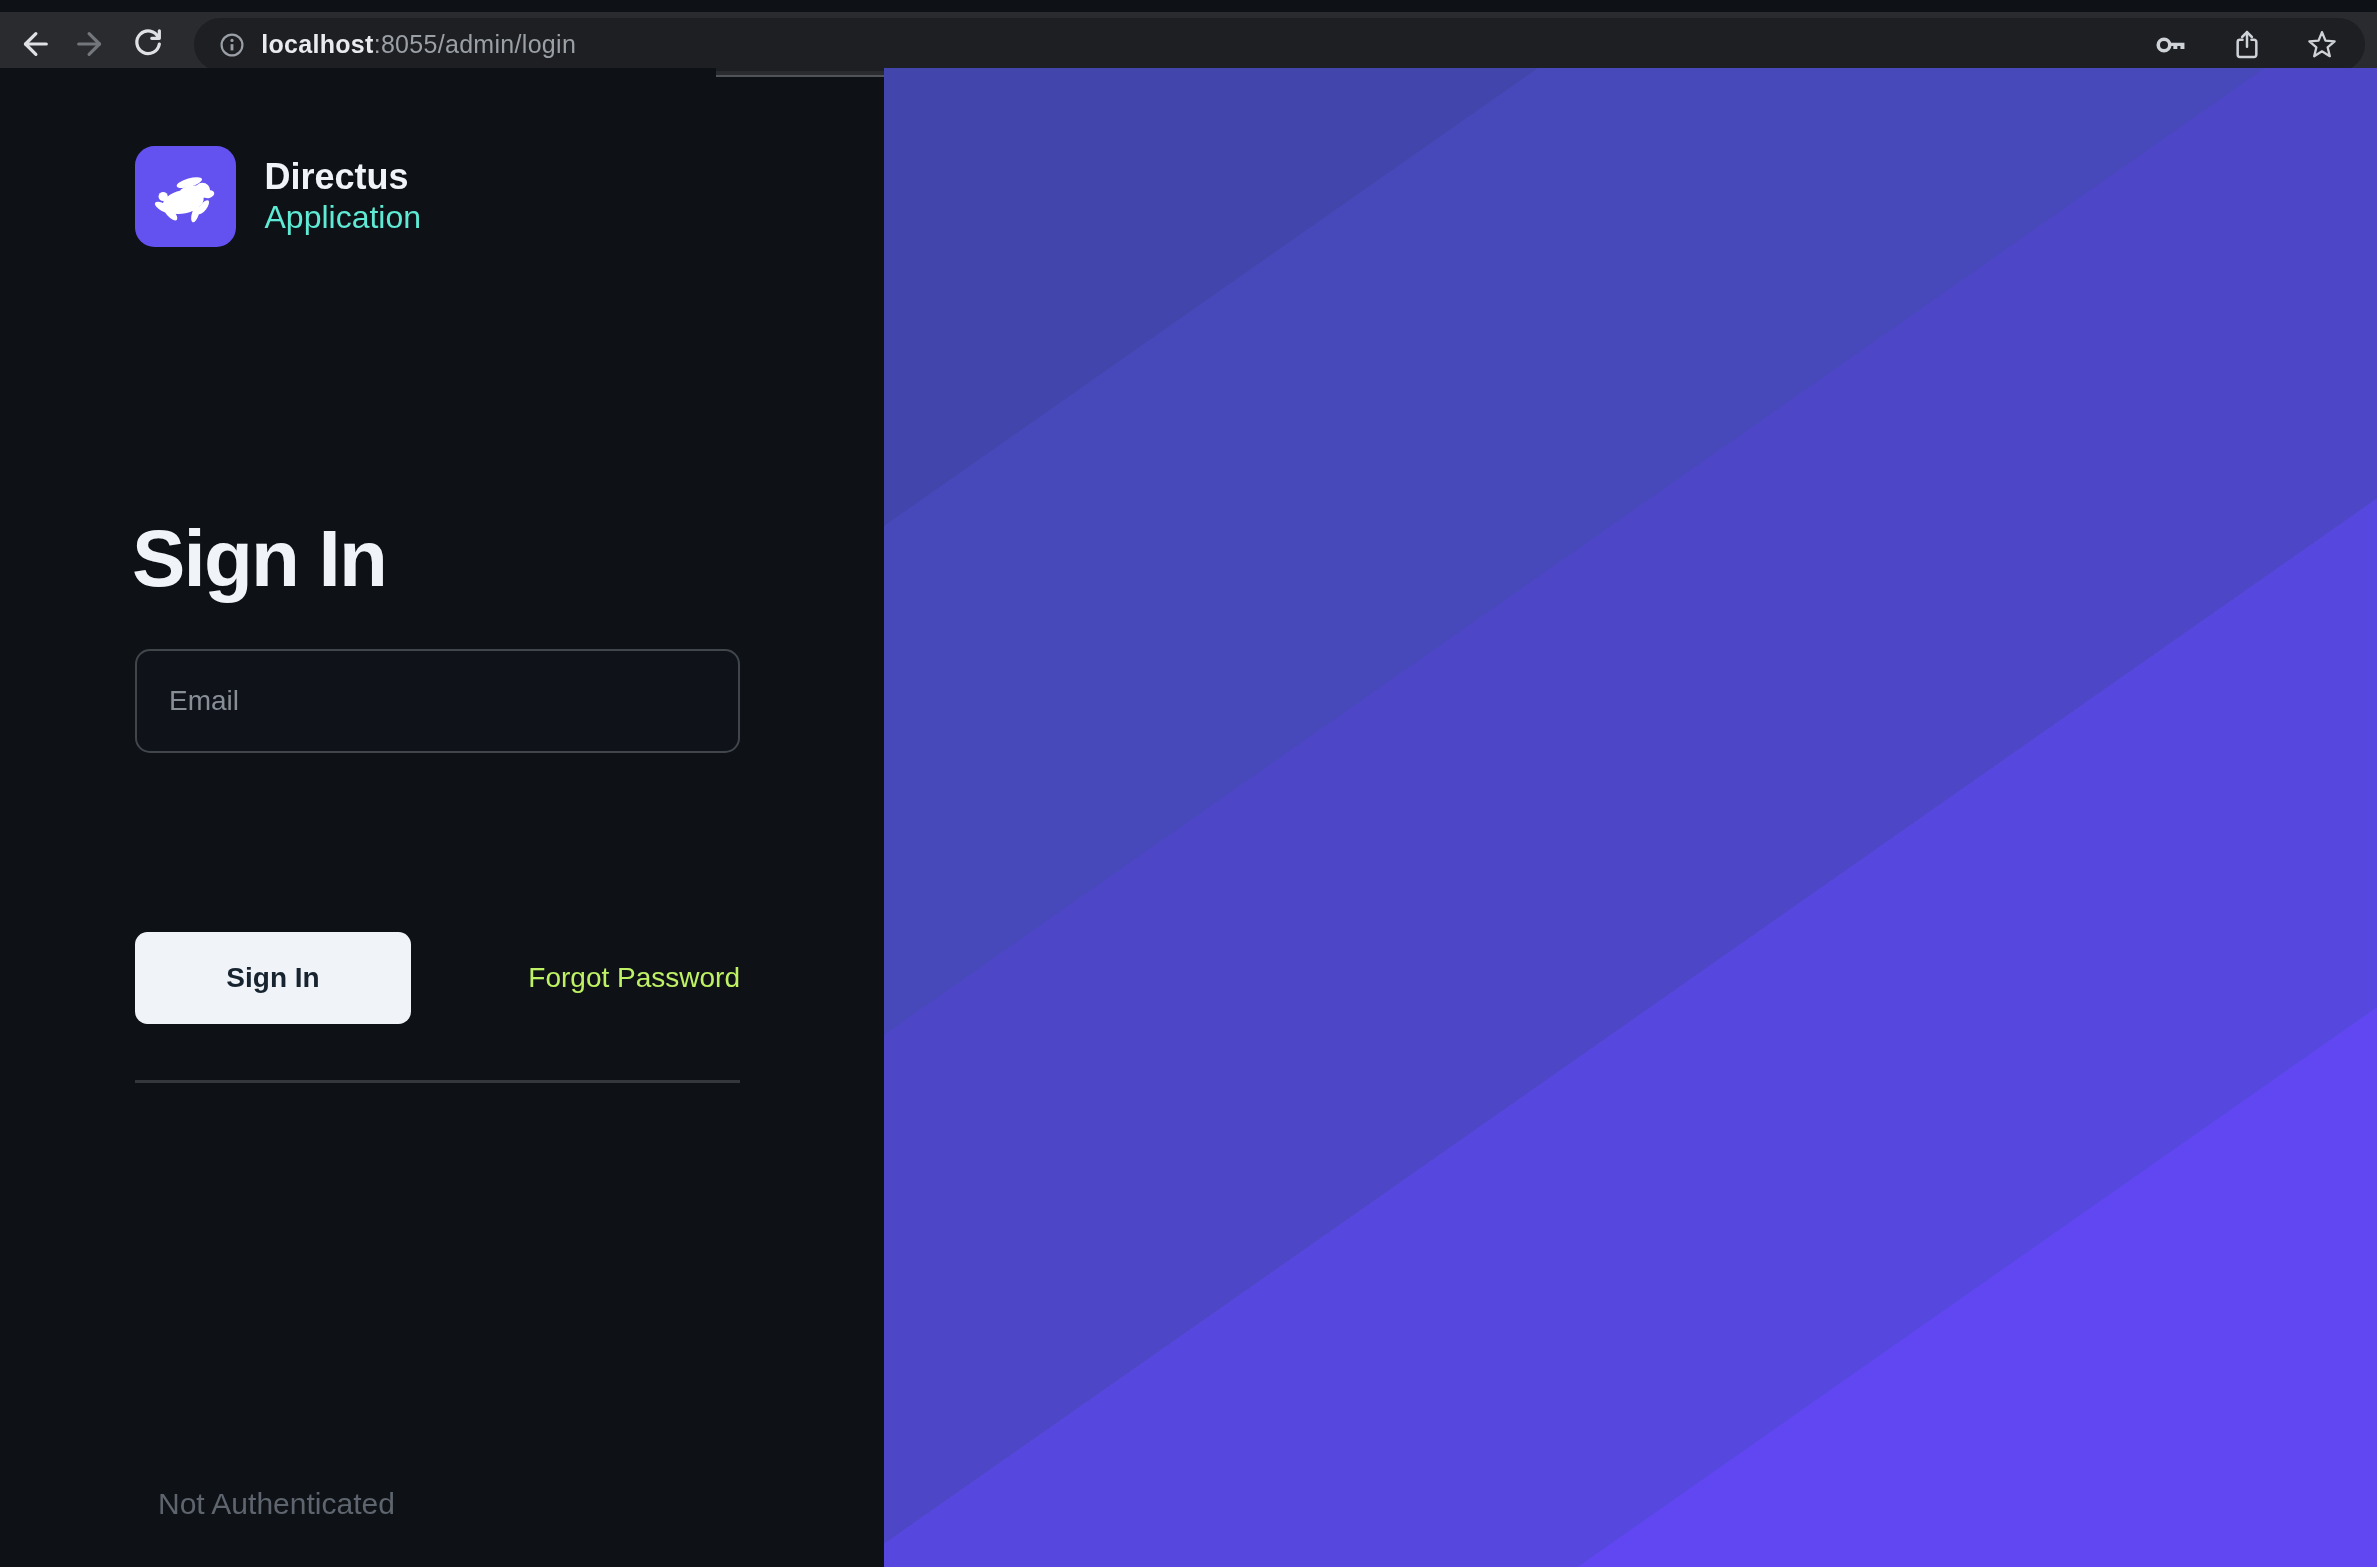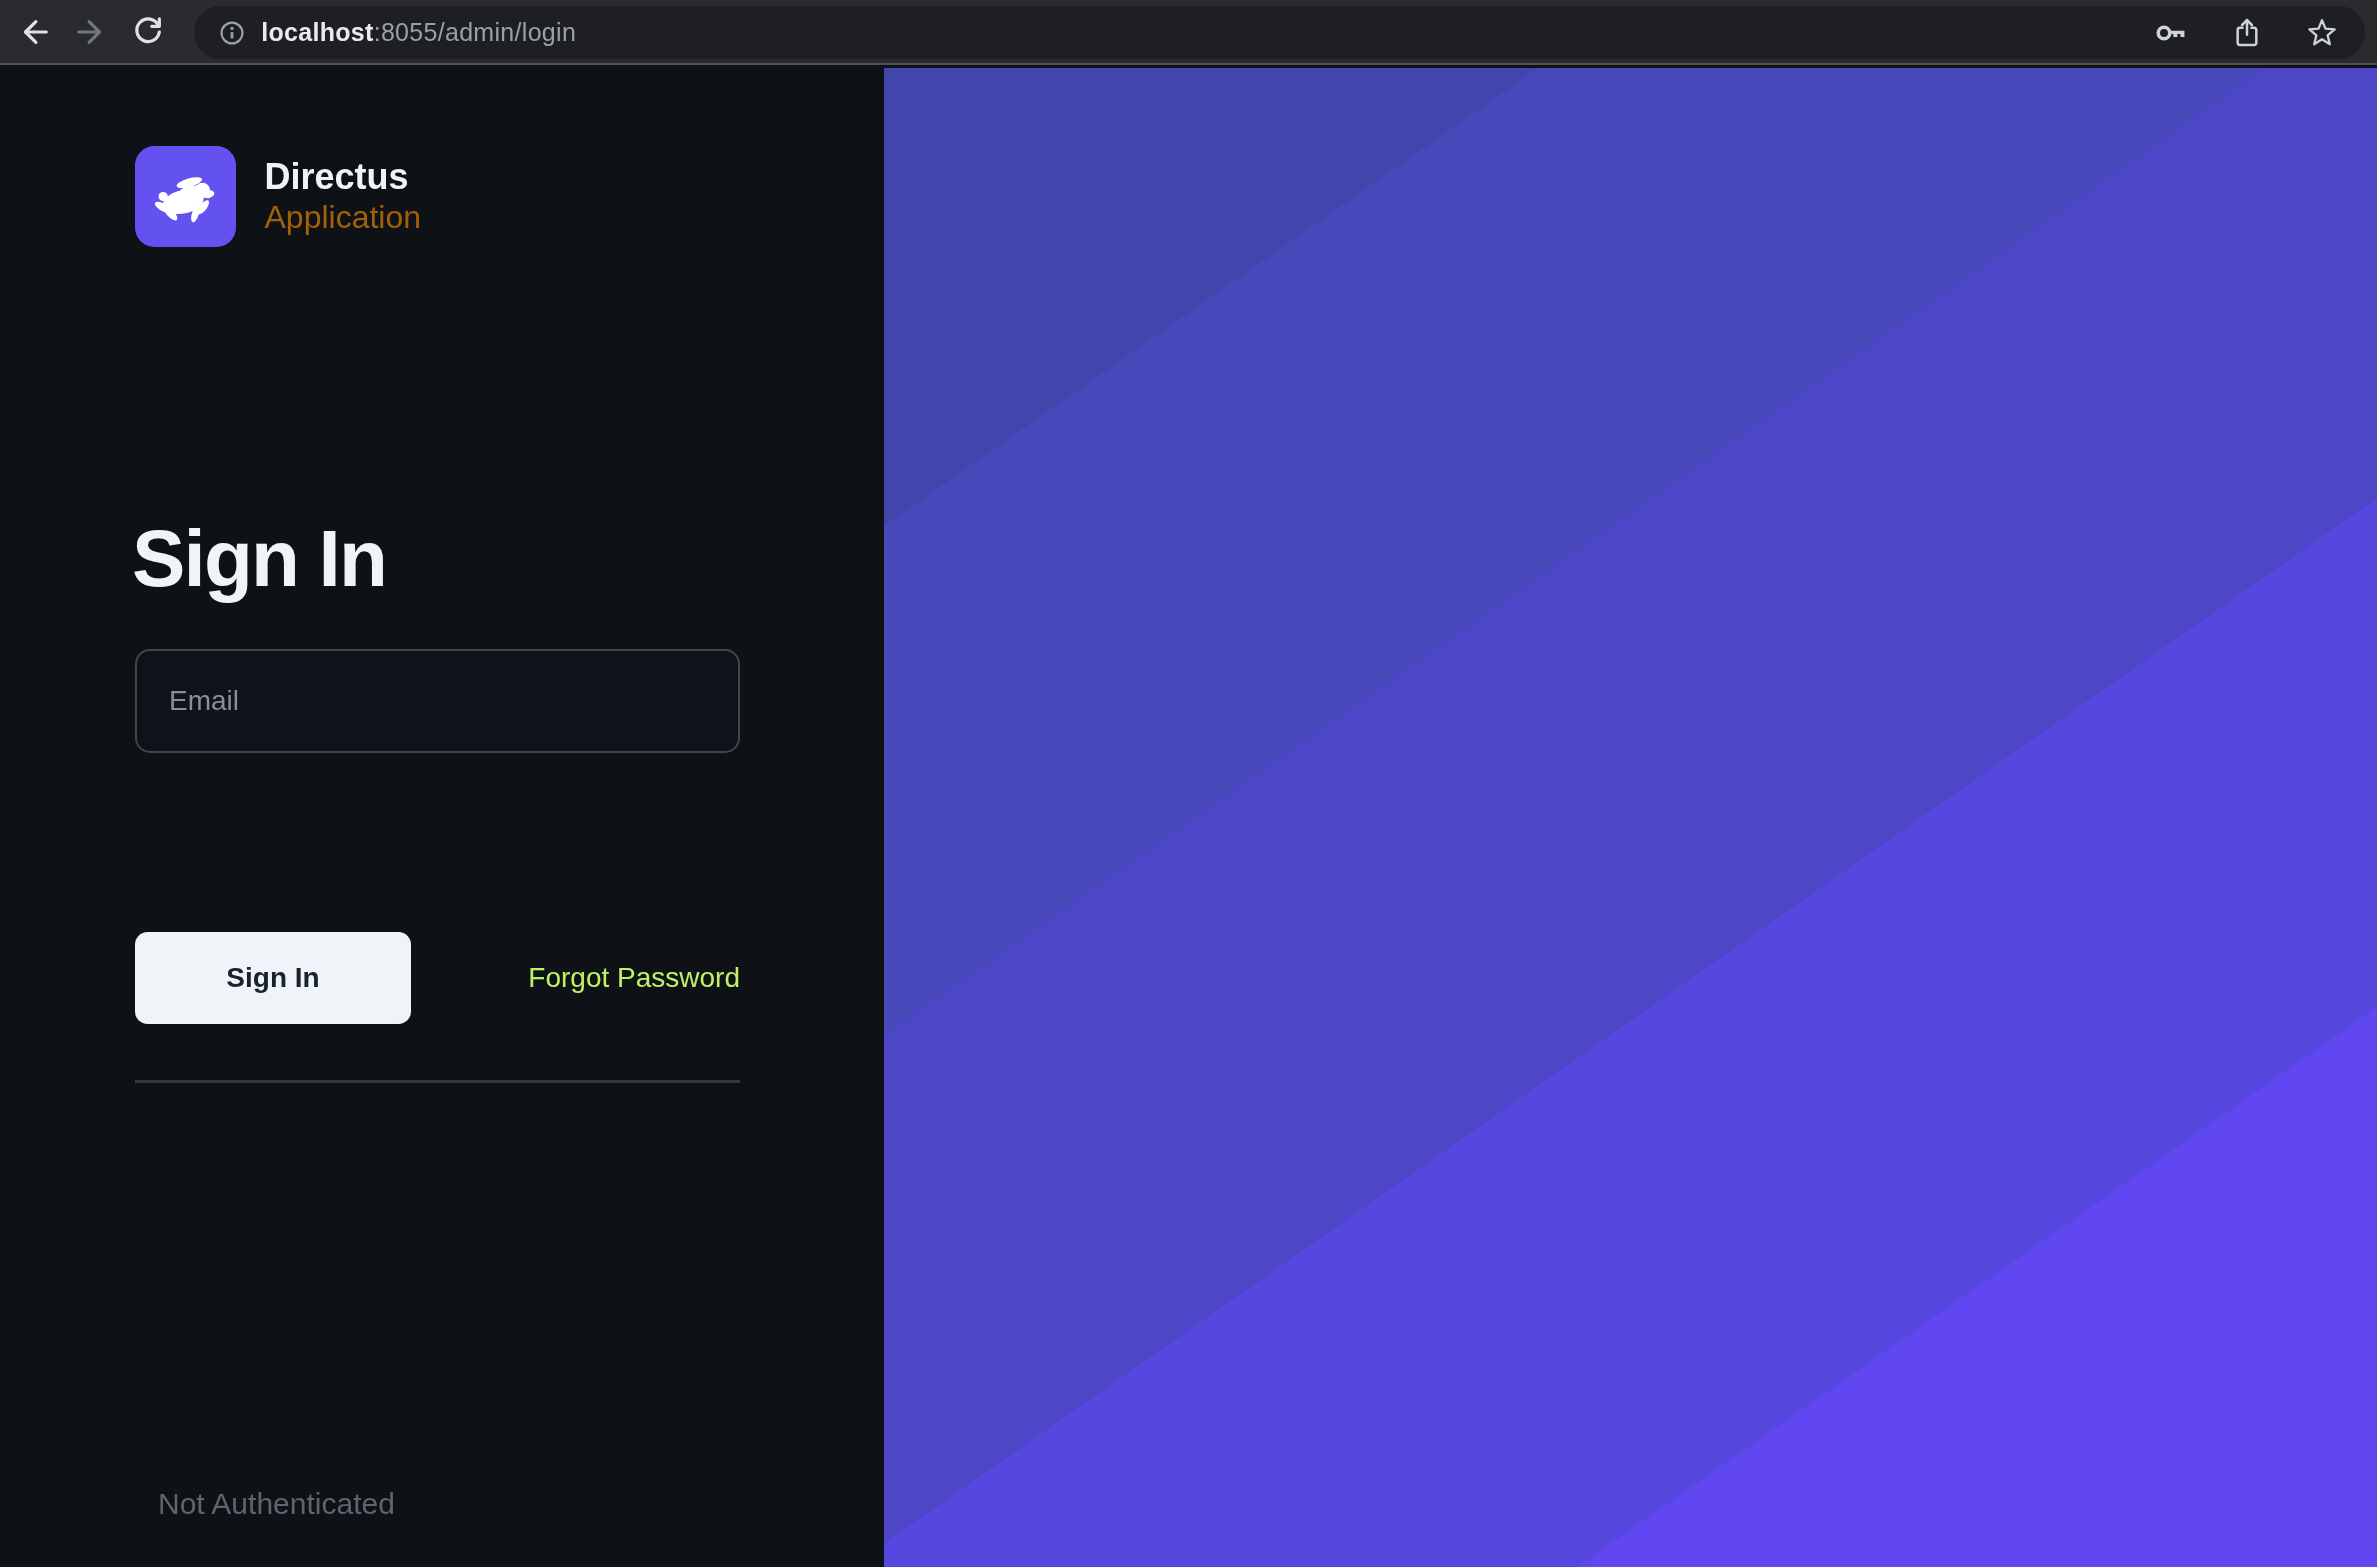--- a/index.html
+++ b/index.html
@@ -1,21 +1,21 @@
 <!DOCTYPE html>
 <html style="font-size:14.2px"><head>
 <meta charset="utf-8">
 <style>
   * { margin: 0; padding: 0; box-sizing: border-box; }
   html, body { width: 2377px; height: 1567px; overflow: hidden; background: #0E1116;
     font-family: "Liberation Sans", sans-serif; }
 
   
   .toolbar {
-    position: absolute; left: 0; top: 0; width: 2377px; height: 65px;
+    position: absolute; left: 0; top: 12px; width: 2377px; height: 65px;
     background: #292B2E; border-bottom: 2.7px solid #505357;
     display: flex; align-items: center;
   }
   .nav-btns { display: flex; align-items: center; padding-left: 12.5px; gap: 14.2px; }
   .nav-btn { width: 43px; height: 43px; display: flex; align-items: center; justify-content: center;
     border-radius: 50%; cursor: pointer; }
   .nav-btn svg { width: 34px; height: 34px; }
   .addressbar {
     position: absolute; left: 194px; right: 12.5px; top: 6.2px; height: 53px;
     background: #1D1F23; border-radius: 27px;
@@ -34,21 +34,21 @@
   .art-panel { position: absolute; left: 884px; top: 0; width: 1493px; height: 1499px;
     background: linear-gradient(145deg, #4245AC 0% 18%, #4749BA 18% 38%, #4D47C8 38% 58%, #5647DE 58% 78%, #6147F2 78% 100%); }
 
   
   .brand { position: absolute; left: 135px; top: 78px; display: flex; align-items: center; }
   .brand-logo { width: 101px; height: 101px; border-radius: 19.6px; background: #6452F0;
     display: flex; align-items: center; justify-content: center; }
   .brand-logo svg { width: 77px; height: 77px; }
   .brand-text { margin-left: 28.5px; }
   .brand-title { font-size: 36px; font-weight: 700; color: #F0F3F7; line-height: 1.15; }
-  .brand-subtitle { font-size: 32px; color: #a16207; line-height: 1.25; }
+  .brand-subtitle { font-size: 32px; color: #5eead4; line-height: 1.25; }
 
   
   .heading { position: absolute; left: 132px; top: 445px; font-size: 80px; font-weight: 700;
     letter-spacing: -1.8px; color: #F0F4F9; }
   .field { position: absolute; left: 135px; width: 605px; height: 104px;
     background: #0F1319; border: 2.7px solid #41464D; border-radius: 15px;
     color: #E6E9ED; font-size: 28px; padding: 0 32px; outline: none;
     font-family: "Liberation Sans", sans-serif; }
   .field::placeholder { color: #878E96; opacity: 1; }
   .field-email { top: 581px; }

